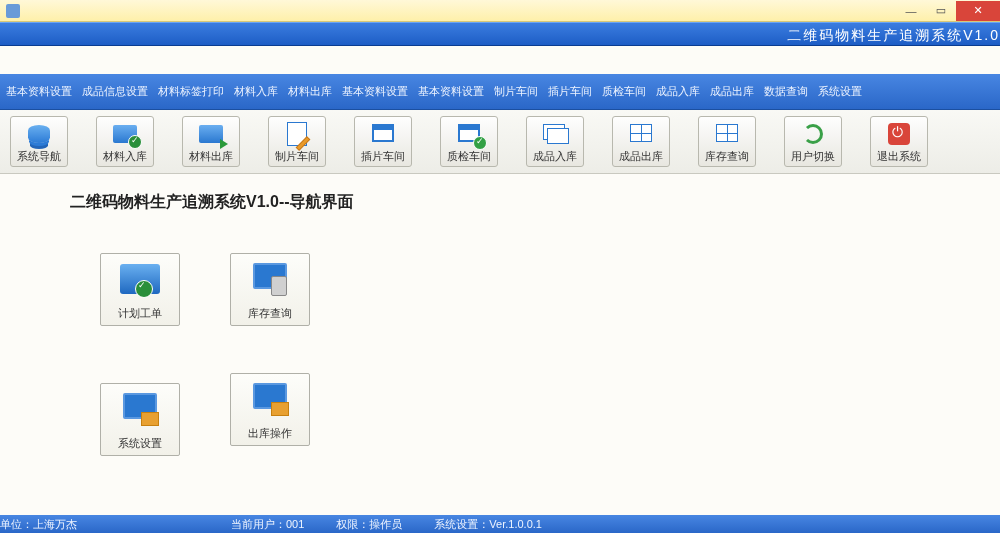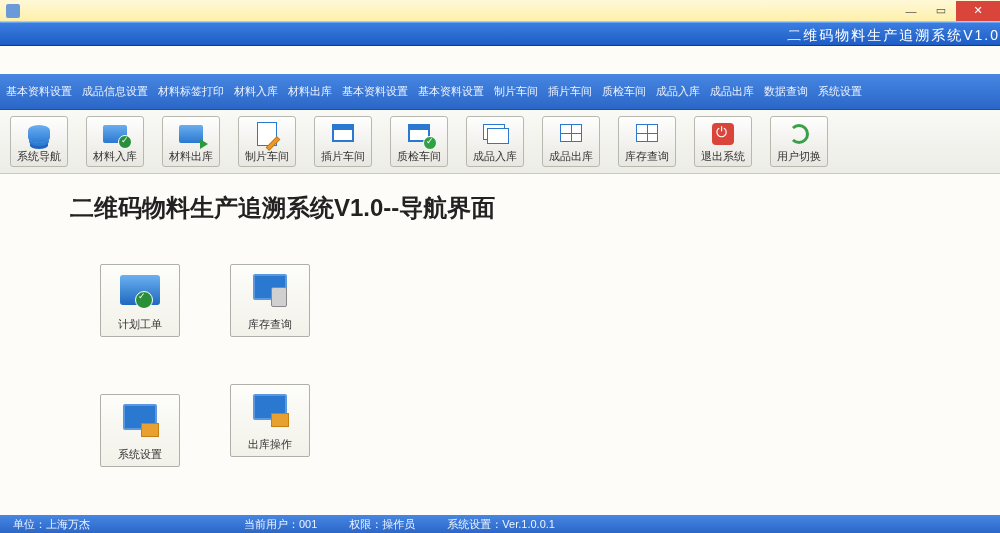--- a/index.html
+++ b/index.html
@@ -59,41 +59,41 @@
       color: #eef4ff;
       font-size: 11px;
       cursor: pointer;
     }
 
     .toolbar-wrap {
       background: linear-gradient(to bottom, #f9f9f5, #edede7);
       border-bottom: 1px solid #c9c9c0;
       padding: 6px 10px;
     }
-    .toolbar { display: flex; gap: 18px; }
+    .toolbar { display: flex; gap: 28px; }
     .tool-btn {
       width: 58px;
       display: flex; flex-direction: column; align-items: center;
       background: linear-gradient(to bottom, #fefefe, #e8e7e0);
       border: 1px solid #b8b8ae;
       border-radius: 3px;
       padding: 4px 2px 2px;
       cursor: pointer;
     }
     .tool-btn .ticon { width: 30px; height: 26px; margin-bottom: 2px; position: relative; }
     .tool-btn .tlabel { font-size: 11px; color: #333; }
 
     .content {
       flex: 1;
       background: #fdfcf8;
       padding: 18px 70px;
       position: relative;
     }
     .page-title {
-      font-size: 24px;
+      font-size: 16px;
       font-weight: bold;
       color: #222;
       margin-bottom: 40px;
     }
     .nav-grid { position: relative; }
     .nav-card {
       position: absolute;
       width: 80px;
       border: 1px solid #b0b0a8;
       background: linear-gradient(to bottom, #fdfdfa, #f2f1e9);
@@ -102,21 +102,21 @@
       display: flex; flex-direction: column; align-items: center;
       cursor: pointer;
     }
     .nav-card .nicon { width: 46px; height: 42px; margin-bottom: 4px; position: relative; }
     .nav-card .nlabel { font-size: 11px; color: #333; font-family: Liberation Mono, monospace; }
 
     .statusbar {
       height: 18px;
       background: linear-gradient(to bottom, #4886e2, #2a67c8);
       display: flex; align-items: center;
-      padding: 0 13px;
+      padding: 0 0;
       color: #eef4ff;
       font-size: 11px;
       gap: 12px;
     }
     .status-seg { margin-right: 20px; }
 
     
     .ico-db { width: 22px; height: 18px; background: linear-gradient(#6ab0f0,#2c7bd6); border-radius: 50%/30%; margin: 4px auto; box-shadow: 0 4px 0 -1px #2c7bd6, 0 8px 0 -2px #2365b8; }
     .ico-folder { width: 24px; height: 18px; background: linear-gradient(#6aaef0,#2a78d0); border-radius: 2px; margin: 4px auto; }
     .ico-check { position:absolute; right:-2px; bottom:-2px; width:14px; height:14px; background:#2a8f3a; border-radius:50%; border:1.5px solid white; }
@@ -231,29 +231,29 @@
         <div class="tlabel">成品出库</div>
       </div>
       <div class="tool-btn">
         <div class="ticon">
           <div class="ico-table"></div>
         </div>
         <div class="tlabel">库存查询</div>
       </div>
       <div class="tool-btn">
         <div class="ticon">
+          <div class="ico-refresh"></div>
+        </div>
+        <div class="tlabel">用户切换</div>
+      </div>
+      <div class="tool-btn">
+        <div class="ticon">
           <div class="ico-power"></div>
         </div>
         <div class="tlabel">退出系统</div>
-      </div>
-      <div class="tool-btn">
-        <div class="ticon">
-          <div class="ico-refresh"></div>
-        </div>
-        <div class="tlabel">用户切换</div>
       </div>
     </div>
 </div>
 
 <div class="content">
   <div class="page-title">二维码物料生产追溯系统V1.0--导航界面</div>
   <div class="nav-grid" id="navgrid">
       <div class="nav-card" style="left: 30px; top: 0px;">
         <div class="nicon">
           <div class="ico-folder-big"></div>

